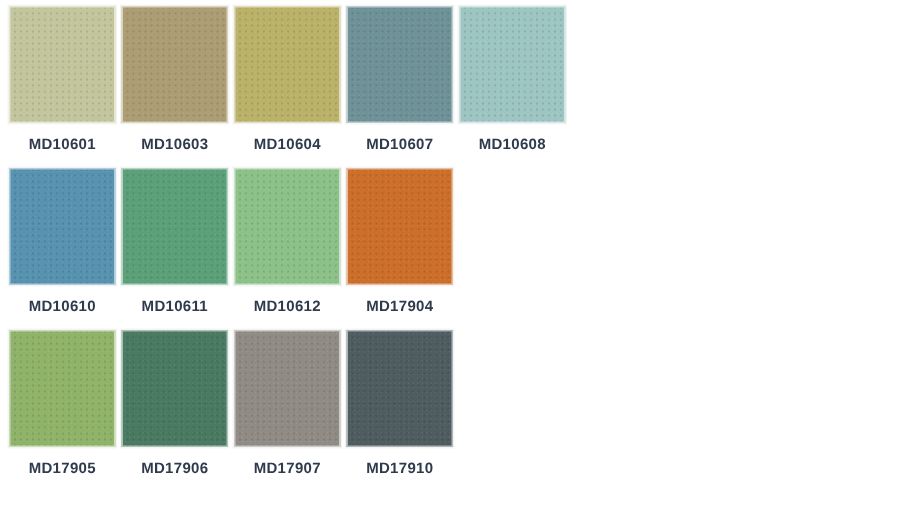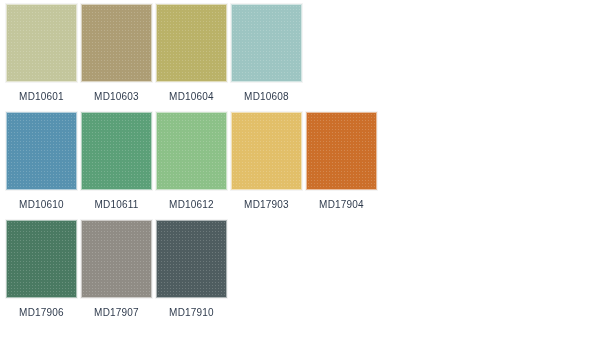--- a/index.html
+++ b/index.html
@@ -10,20 +10,21 @@
   }
   body {
     width: 600px;
     height: 340px;
     overflow: hidden;
     font-family: "Liberation Sans", "DejaVu Sans", sans-serif;
   }
   #swatch-grid {
     padding: 4px 0 0 6px;
     box-sizing: border-box;
+    font-weight: bold;
   }
   .swatch-row {
     display: flex;
     flex-direction: row;
     align-items: flex-start;
     margin-bottom: 9px;
   }
   .swatch-cell {
     width: 71px;
     margin-right: 4px;
@@ -74,47 +75,51 @@
       </div>
       <div class="swatch-cell">
         <div class="swatch-chip" style="background-color: rgb(173, 157, 116);"></div>
         <div class="swatch-label">MD10603</div>
       </div>
       <div class="swatch-cell">
         <div class="swatch-chip" style="background-color: rgb(186, 178, 104);"></div>
         <div class="swatch-label">MD10604</div>
       </div>
       <div class="swatch-cell">
+        <div class="swatch-chip" style="background-color: rgb(110, 146, 152);"></div>
+        <div class="swatch-label">MD10607</div>
+      </div>
+      <div class="swatch-cell">
         <div class="swatch-chip" style="background-color: rgb(157, 197, 194);"></div>
         <div class="swatch-label">MD10608</div>
       </div>
     </div>
     <div class="swatch-row">
       <div class="swatch-cell">
         <div class="swatch-chip" style="background-color: rgb(87, 146, 176);"></div>
         <div class="swatch-label">MD10610</div>
       </div>
       <div class="swatch-cell">
         <div class="swatch-chip" style="background-color: rgb(91, 160, 120);"></div>
         <div class="swatch-label">MD10611</div>
       </div>
       <div class="swatch-cell">
         <div class="swatch-chip" style="background-color: rgb(140, 193, 136);"></div>
         <div class="swatch-label">MD10612</div>
       </div>
       <div class="swatch-cell">
-        <div class="swatch-chip" style="background-color: rgb(226, 191, 105);"></div>
-        <div class="swatch-label">MD17903</div>
-      </div>
-      <div class="swatch-cell">
         <div class="swatch-chip" style="background-color: rgb(204, 111, 42);"></div>
         <div class="swatch-label">MD17904</div>
       </div>
     </div>
     <div class="swatch-row">
+      <div class="swatch-cell">
+        <div class="swatch-chip" style="background-color: rgb(143, 179, 105);"></div>
+        <div class="swatch-label">MD17905</div>
+      </div>
       <div class="swatch-cell">
         <div class="swatch-chip" style="background-color: rgb(74, 122, 98);"></div>
         <div class="swatch-label">MD17906</div>
       </div>
       <div class="swatch-cell">
         <div class="swatch-chip" style="background-color: rgb(144, 140, 133);"></div>
         <div class="swatch-label">MD17907</div>
       </div>
       <div class="swatch-cell">
         <div class="swatch-chip" style="background-color: rgb(79, 93, 96);"></div>

